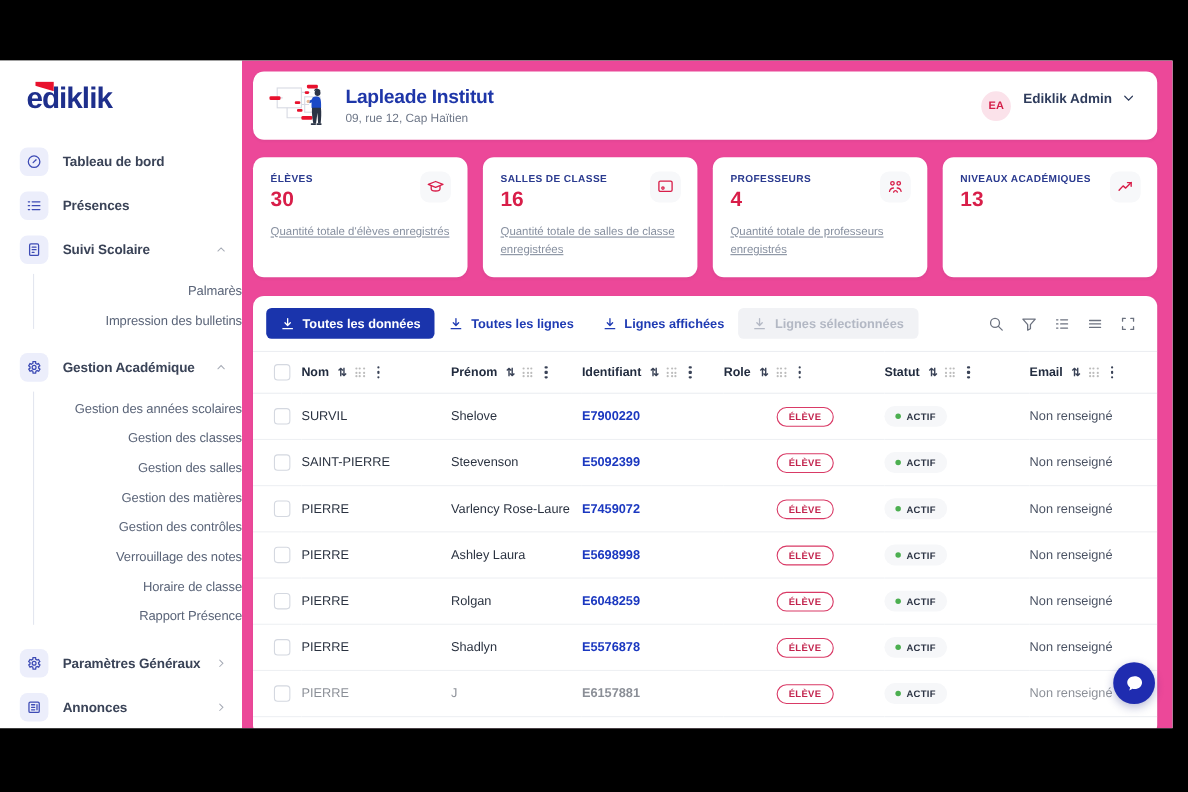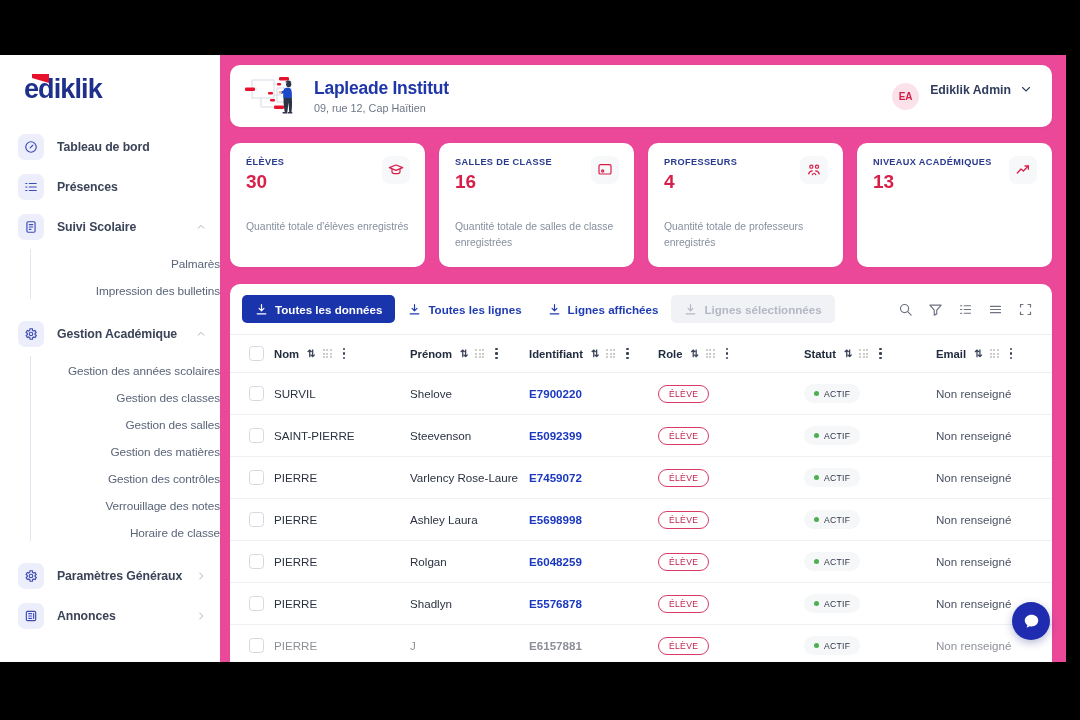--- a/index.html
+++ b/index.html
@@ -114,21 +114,21 @@
   .stat-label {
     font-size: 9.2px; font-weight: 700; color: #2a3a8f;
     letter-spacing: .35px; text-transform: uppercase;
   }
   .stat-value {
     font-size: 19px; font-weight: 700; color: #d81e49;
     margin-top: 4px; line-height: 22px;
   }
   .stat-desc {
     font-size: 10.4px; color: #868f9f; line-height: 16px;
-    margin-top: 26px; max-width: 165px;
+    margin-top: 11px; max-width: 165px; text-decoration: underline;
   }
   .stat-ico {
     position: absolute; right: 15px; top: 13px;
     width: 28px; height: 28px; border-radius: 8px;
     background: #f7f8fa;
     display: flex; align-items: center; justify-content: center;
   }
   .stat-ico svg { width: 16px; height: 16px; display: block; }
 
   
@@ -193,27 +193,27 @@
   .col-nom { width: 136px; }
   .col-prenom { width: 119px; }
   .col-ident { width: 129px; }
   .col-role { width: 146px; }
   .col-statut { width: 132px; }
   .ident { color: #1b38c0; font-weight: 600; }
   .badge-eleve {
     display: inline-flex; align-items: center; justify-content: center;
     height: 18px; padding: 0 10px; border-radius: 9px;
     border: 1px solid #d93a66; color: #c2234d;
-    font-size: 8.6px; font-weight: 400; letter-spacing: .3px;
+    font-size: 8.6px; font-weight: 700; letter-spacing: .3px; margin-left: 48px;
   }
   .badge-actif {
     display: inline-flex; align-items: center; gap: 5px;
     height: 19px; padding: 0 10px; border-radius: 10px;
     background: #f6f7f9; color: #2c3444;
-    font-size: 8.6px; font-weight: 400; letter-spacing: .3px;
+    font-size: 8.6px; font-weight: 700; letter-spacing: .3px;
   }
   .dot-green { width: 5px; height: 5px; border-radius: 50%; background: #4caf50; display:block; }
   .muted { color: #4a5263; }
   tbody tr.cut td { color: rgba(42,50,64,.55); }
 
   
   #chat {
     position: absolute; right: 16px; bottom: 22px;
     width: 38px; height: 38px; border-radius: 50%;
     background: #1f2cb0; cursor: pointer;
@@ -284,20 +284,21 @@
           </svg>
       </div>
       <div class="sub-group">
         <div class="sub-item">Gestion des années scolaires</div>
         <div class="sub-item">Gestion des classes</div>
         <div class="sub-item">Gestion des salles</div>
         <div class="sub-item">Gestion des matières</div>
         <div class="sub-item">Gestion des contrôles</div>
         <div class="sub-item">Verrouillage des notes</div>
         <div class="sub-item">Horaire de classe</div>
+        <div class="sub-item">Rapport Présence</div>
       </div>
 
       <div class="nav-item">
         <span class="nav-ico">
           <svg viewBox="0 0 24 24" fill="none" stroke="#3d4bb5" stroke-width="2">
             <circle cx="12" cy="12" r="3"></circle>
             <path d="M19 12a7 7 0 0 0-.1-1.1l2-1.5-2-3.4-2.3 1a7 7 0 0 0-2-1.1L14.3 3h-4l-.4 2.9a7 7 0 0 0-2 1.1l-2.3-1-2 3.4 2 1.5A7 7 0 0 0 5.6 12a7 7 0 0 0 .1 1.1l-2 1.5 2 3.4 2.3-1a7 7 0 0 0 2 1.1l.4 2.9h4l.4-2.9a7 7 0 0 0 2-1.1l2.3 1 2-3.4-2-1.5c.06-.36.1-.73.1-1.1z"></path>
           </svg>
         </span>
         <span class="nav-label">Paramètres Généraux</span>

